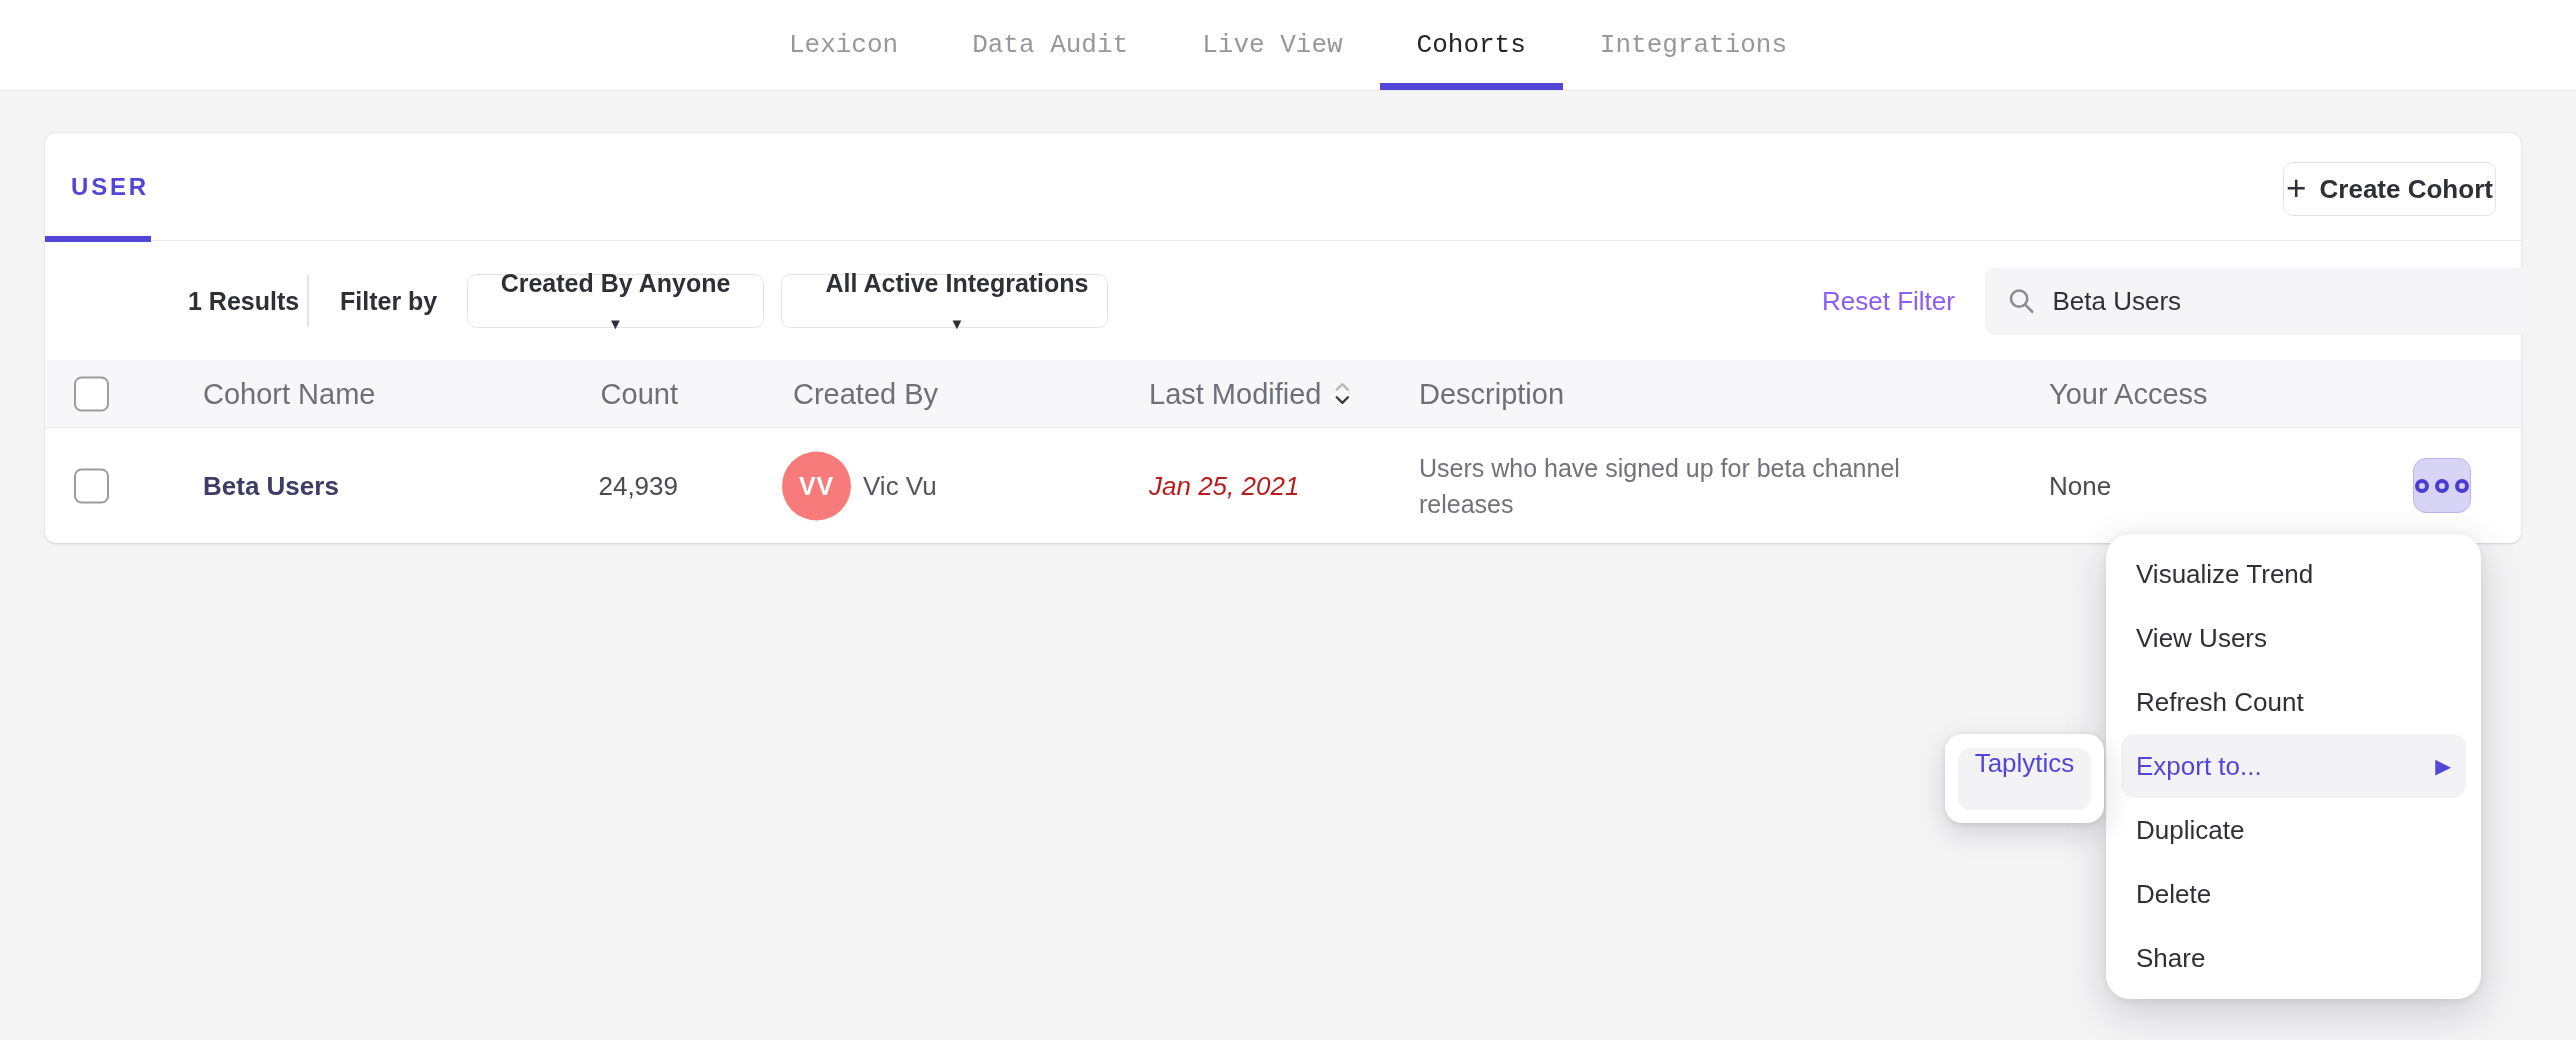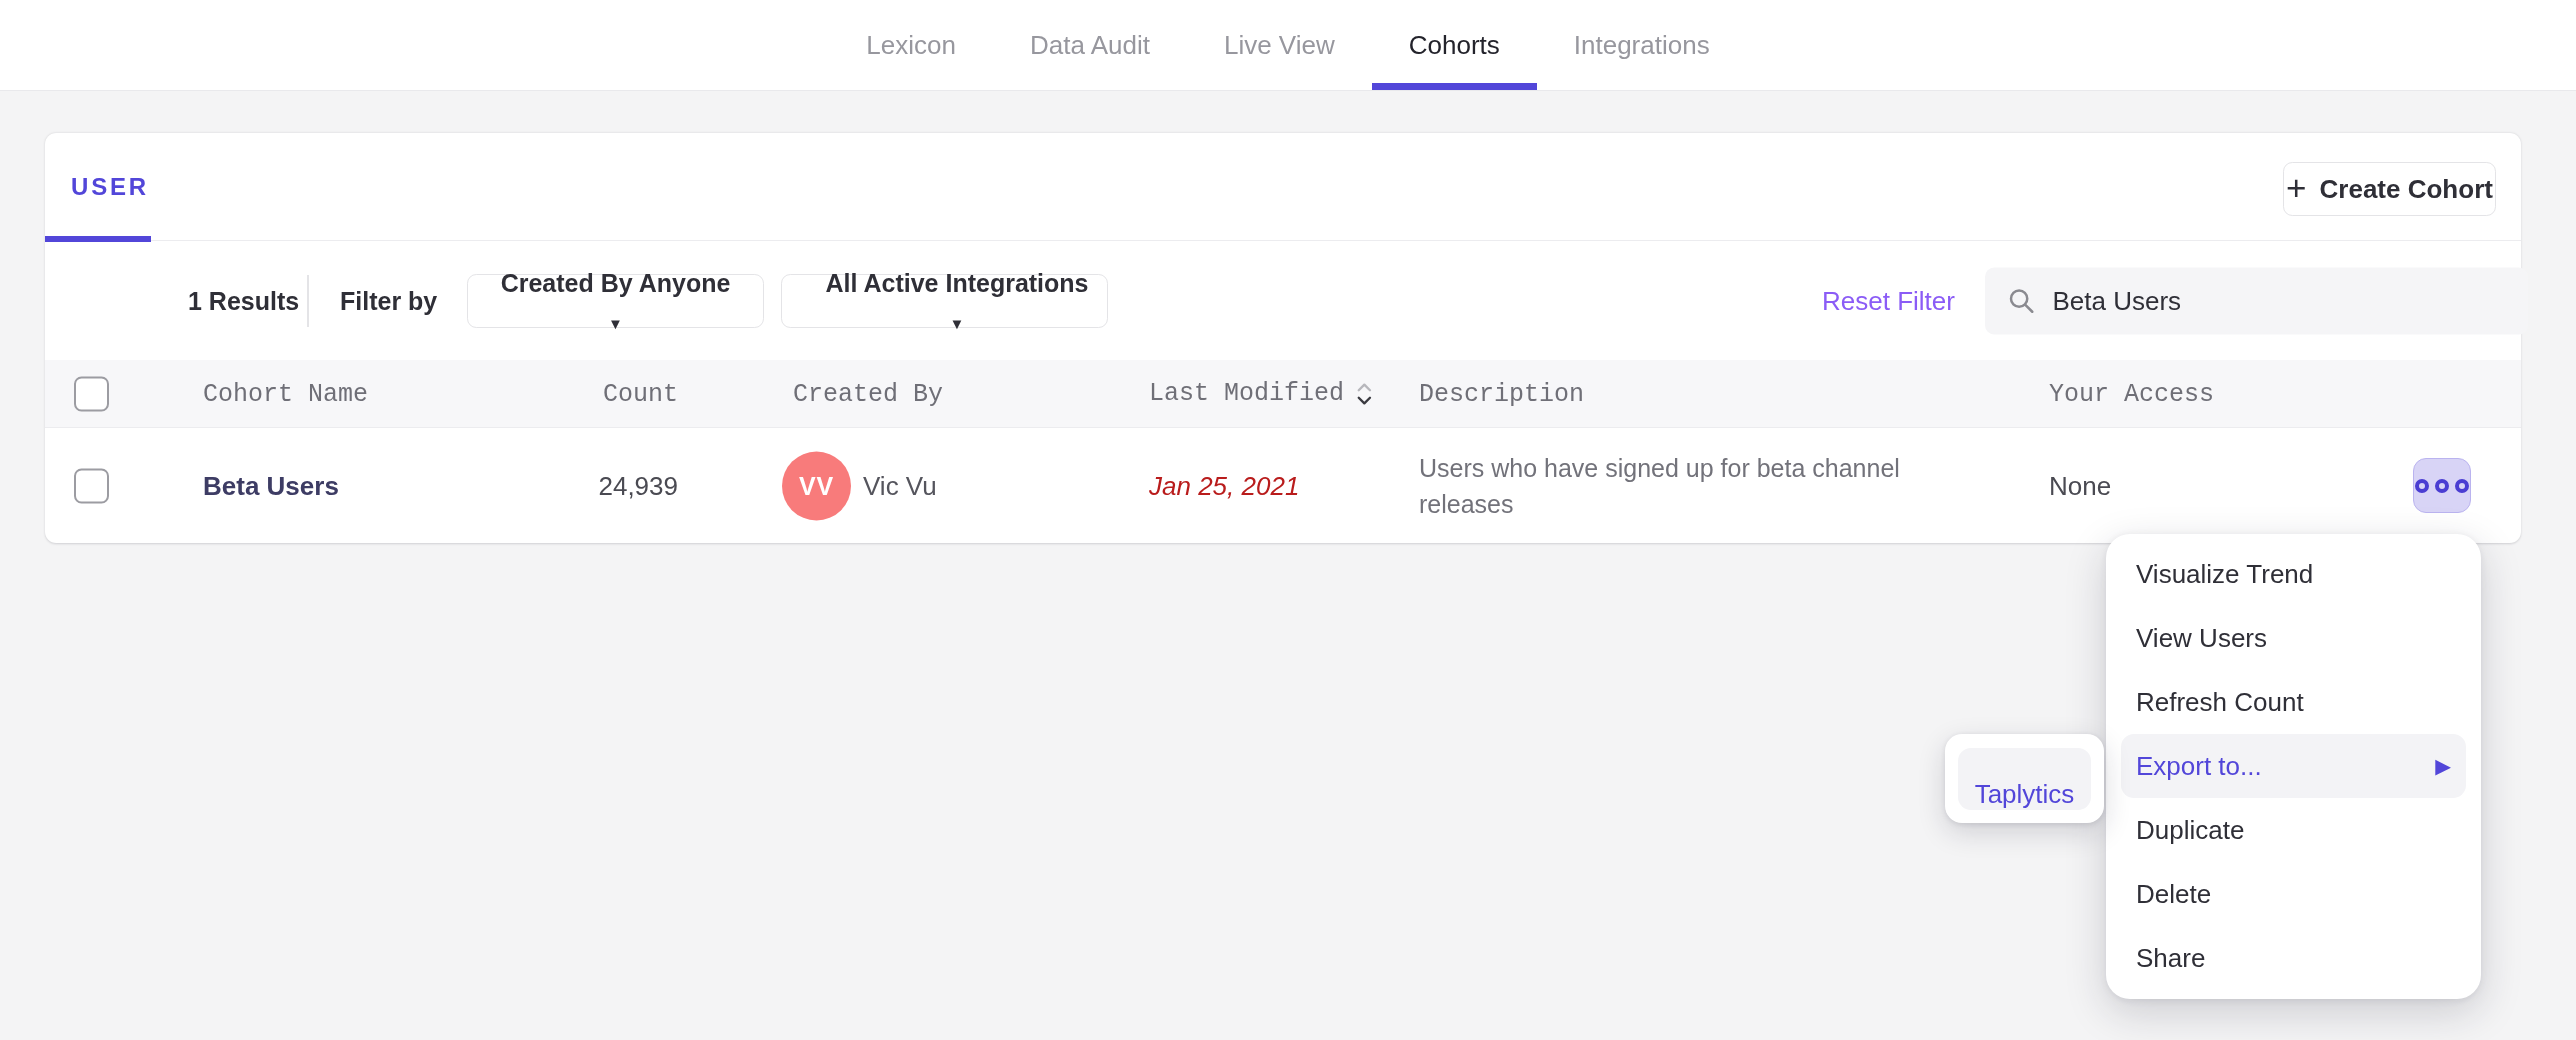--- a/index.html
+++ b/index.html
@@ -8,21 +8,21 @@
     font-family:"Liberation Sans", sans-serif;
     background:#f4f4f5;
     position:relative;
     overflow:hidden;
     color:#2f2f37;
   }
 
   
   .topnav {
     height:91px; background:#ffffff; border-bottom:0.9px solid #e9e9ec;
-    display:flex; justify-content:center; align-items:stretch;
+    display:flex; justify-content:center; align-items:stretch;font-family:Liberation Mono, monospace;
   }
   .nav-item {
     position:relative; display:flex; align-items:center;
     padding:0 37px; font-size:26px; color:#97979e; cursor:pointer;
   }
   .nav-item.active { color:#23232b; }
   .nav-item.active .nav-underline {
     position:absolute; left:0; right:0; bottom:0; height:7.5px; background:#5246d9;
   }
 
@@ -71,21 +71,21 @@
   }
   .searchbox input {
     border:none; background:transparent; outline:none; width:420px;
     font-size:26px; color:#2f2f37; font-family:inherit;
   }
 
   
   .thead {
     position:absolute; top:227px; left:0; right:0; height:68px;
     background:#f7f7f9; border-bottom:0.9px solid #ececef;
-    font-size:25px; color:#6f6f77;font-family:Liberation Mono, monospace;
+    font-size:29px; color:#6f6f77;
   }
   .thead > * , .trow > * { position:absolute; top:50%; transform:translateY(-50%); }
   .checkbox {
     width:35px; height:35px; background:#fff; border:2.8px solid #9c9ca2; border-radius:7.5px;
     left:29px; cursor:pointer;
   }
   .th-name { left:158px; }
   .th-count { left:467px; width:166px; text-align:right; }
   .th-created { left:748px; }
   .th-modified { left:1104px; display:flex; align-items:center; gap:11.2px; cursor:pointer; }
@@ -128,21 +128,21 @@
 
   
   .export-submenu {
     position:absolute; left:1945px; top:734px; width:159px; height:89px;
     background:#fff; border-radius:17px; z-index:21;
     display:flex; align-items:center; justify-content:center;
     box-shadow:0 9.3px 28px rgba(25,25,50,.16), 0 1.9px 5.6px rgba(25,25,50,.10);
   }
   .submenu-option {
     width:133px; height:62px; background:#f3f3f6; border-radius:13px;
-    display:flex; align-items:flex-end; justify-content:center;
+    display:flex; align-items:flex-start; justify-content:center;
     font-size:26px; color:#5246d9; cursor:pointer;
   }
 </style>
 </head>
 <body>
 
 <header class="topnav">
   <div class="nav-item">
     <span>Lexicon</span>
   </div>

